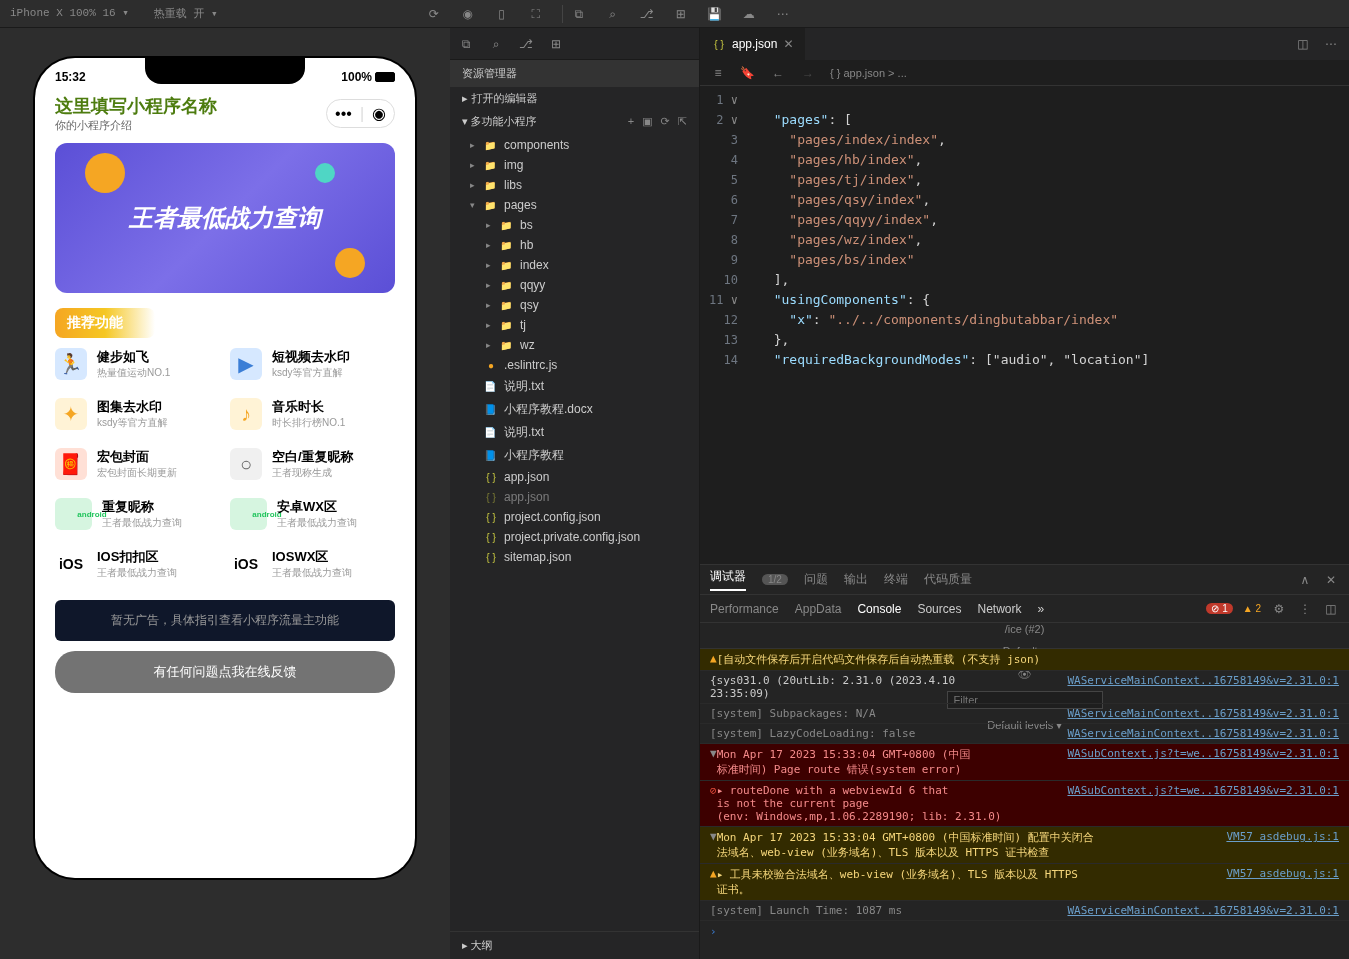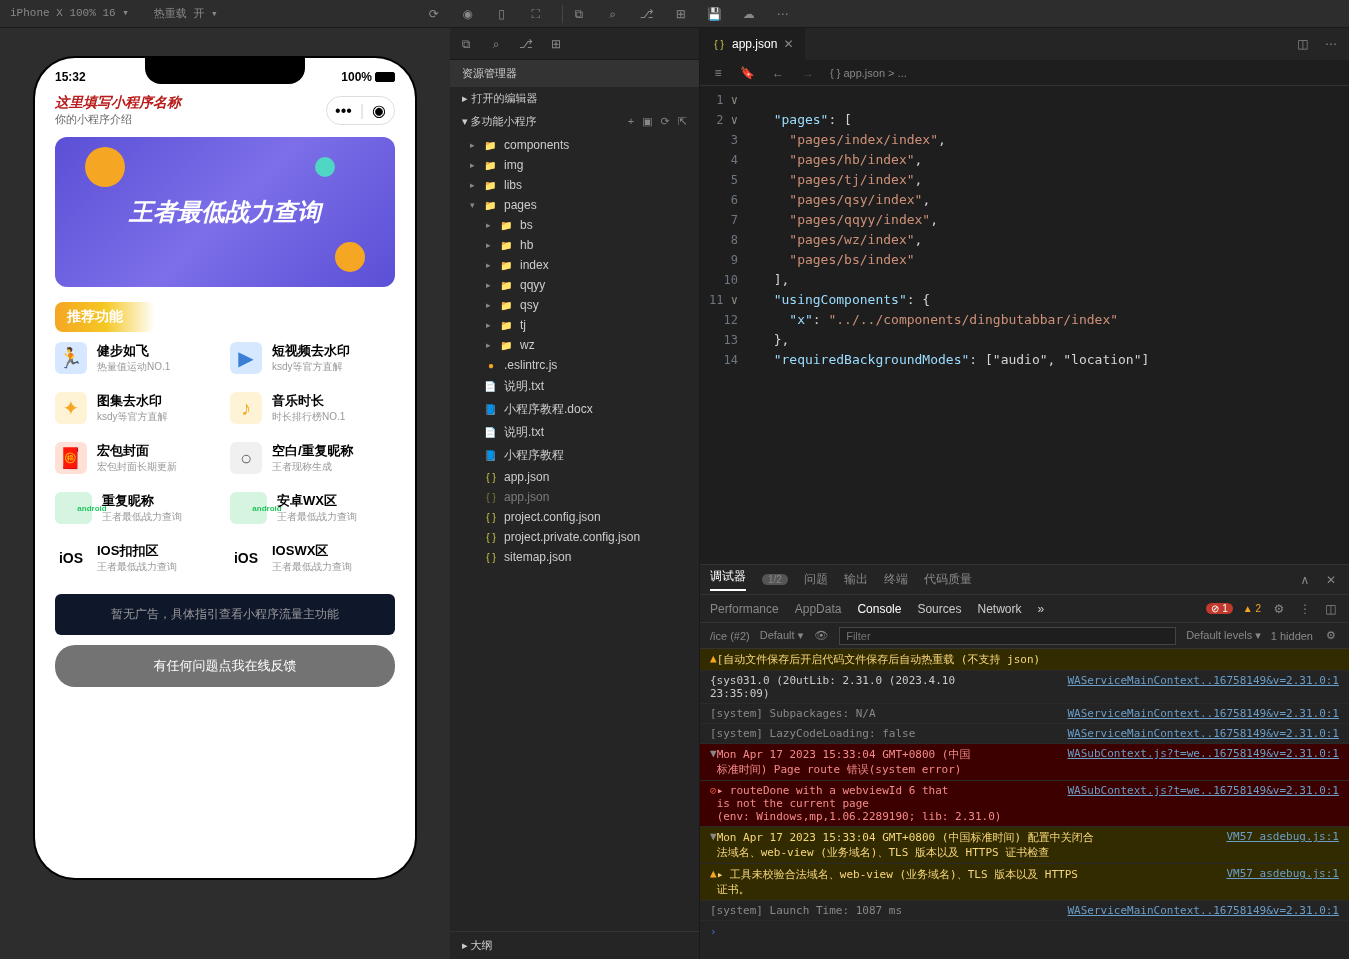--- a/index.html
+++ b/index.html
@@ -16,21 +16,21 @@
 
 
 .simulator { width: 450px; background: #2d2d2d; display: flex; align-items: flex-start; justify-content: center; padding-top: 30px; }
 .phone { width: 380px; height: 820px; background: #fff; border-radius: 40px; position: relative; overflow: hidden; box-shadow: 0 0 0 2px #000; }
 .notch { position: absolute; top: 0; left: 50%; transform: translateX(-50%); width: 160px; height: 26px; background: #000; border-radius: 0 0 16px 16px; z-index: 10; }
 .status-bar { display: flex; justify-content: space-between; padding: 12px 20px 0; font-size: 12px; color: #000; font-weight: 600; }
 .status-bar .battery { display: flex; align-items: center; gap: 3px; }
 .battery-icon { width: 20px; height: 10px; border: 1px solid #000; border-radius: 2px; background: #000; }
 
 .app-header { padding: 10px 20px; display: flex; justify-content: space-between; align-items: center; }
-.app-title { color: #b91c1c; font-size: 14px; font-weight: 600; font-style: italic; }
+.app-title { color: #4d7c0f; font-size: 18px; font-weight: 600; }
 .app-sub { color: #666; font-size: 11px; }
 .capsule { display: flex; align-items: center; border: 1px solid #ddd; border-radius: 20px; padding: 4px 8px; gap: 8px; }
 .capsule span { color: #000; font-size: 16px; }
 
 .banner { margin: 0 20px; height: 150px; background: linear-gradient(135deg, #5b4fd6, #7c6fe8, #5b4fd6); border-radius: 12px; display: flex; align-items: center; justify-content: center; position: relative; overflow: hidden; }
 .banner-circle { position: absolute; border-radius: 50%; }
 .banner-c1 { width: 40px; height: 40px; background: #f5a623; top: 10px; left: 30px; }
 .banner-c2 { width: 30px; height: 30px; background: #f5a623; bottom: 15px; right: 30px; }
 .banner-c3 { width: 20px; height: 20px; background: #4fd6c5; top: 20px; right: 60px; }
 .banner-text { color: #fff; font-size: 24px; font-weight: bold; font-style: italic; z-index: 1; }
@@ -95,21 +95,21 @@
 .dt-tabs { height: 30px; display: flex; align-items: center; padding: 0 10px; gap: 16px; border-bottom: 1px solid #333; font-size: 12px; color: #888; }
 .dt-tabs .active { color: #fff; border-bottom: 2px solid #fff; padding-bottom: 4px; }
 .dt-tabs .badge { background: #555; border-radius: 8px; padding: 0 6px; font-size: 10px; }
 .dt-tabs .right { margin-left: auto; display: flex; gap: 10px; align-items: center; }
 .dt-subtabs { height: 28px; display: flex; align-items: center; padding: 0 10px; gap: 16px; font-size: 12px; border-bottom: 1px solid #333; }
 .dt-subtabs .active { color: #fff; }
 .dt-subtabs .perf { color: #888; }
 .dt-subtabs .right { margin-left: auto; display: flex; gap: 10px; align-items: center; }
 .dt-subtabs .err-badge { background: #c0392b; border-radius: 8px; padding: 0 5px; font-size: 10px; color: #fff; }
 .dt-subtabs .warn-badge { color: #f5a623; font-size: 10px; }
-.dt-filter { height: 26px; display: flex; align-items: center; padding: 0 10px; gap: 10px; border-bottom: 1px solid #333; font-size: 11px; color: #888; }
+.dt-filter { height: 26px; display: flex; align-items: center; padding: 0 10px; gap: 10px; border-bottom: 1px solid #333; font-size: 11px; color: #888; flex-direction: column; }
 .dt-filter input { background: #1e1e1e; border: 1px solid #444; color: #ccc; padding: 2px 6px; font-size: 11px; }
 
 .console { flex: 1; overflow: auto; font-family: Consolas, monospace; font-size: 11px; }
 .log-line { padding: 3px 10px; border-bottom: 1px solid #2a2a2a; display: flex; }
 .log-line .msg { flex: 1; }
 .log-line .src { color: #6a9ec9; text-decoration: underline; cursor: pointer; white-space: nowrap; margin-left: 10px; }
 .log-warn { background: #332b00; color: #f5d67a; }
 .log-warn::before { content: "▲ "; color: #f5a623; }
 .log-error { background: #3d0000; color: #f58a8a; }
 .log-error::before { content: "⊘ "; color: #e74c3c; }

